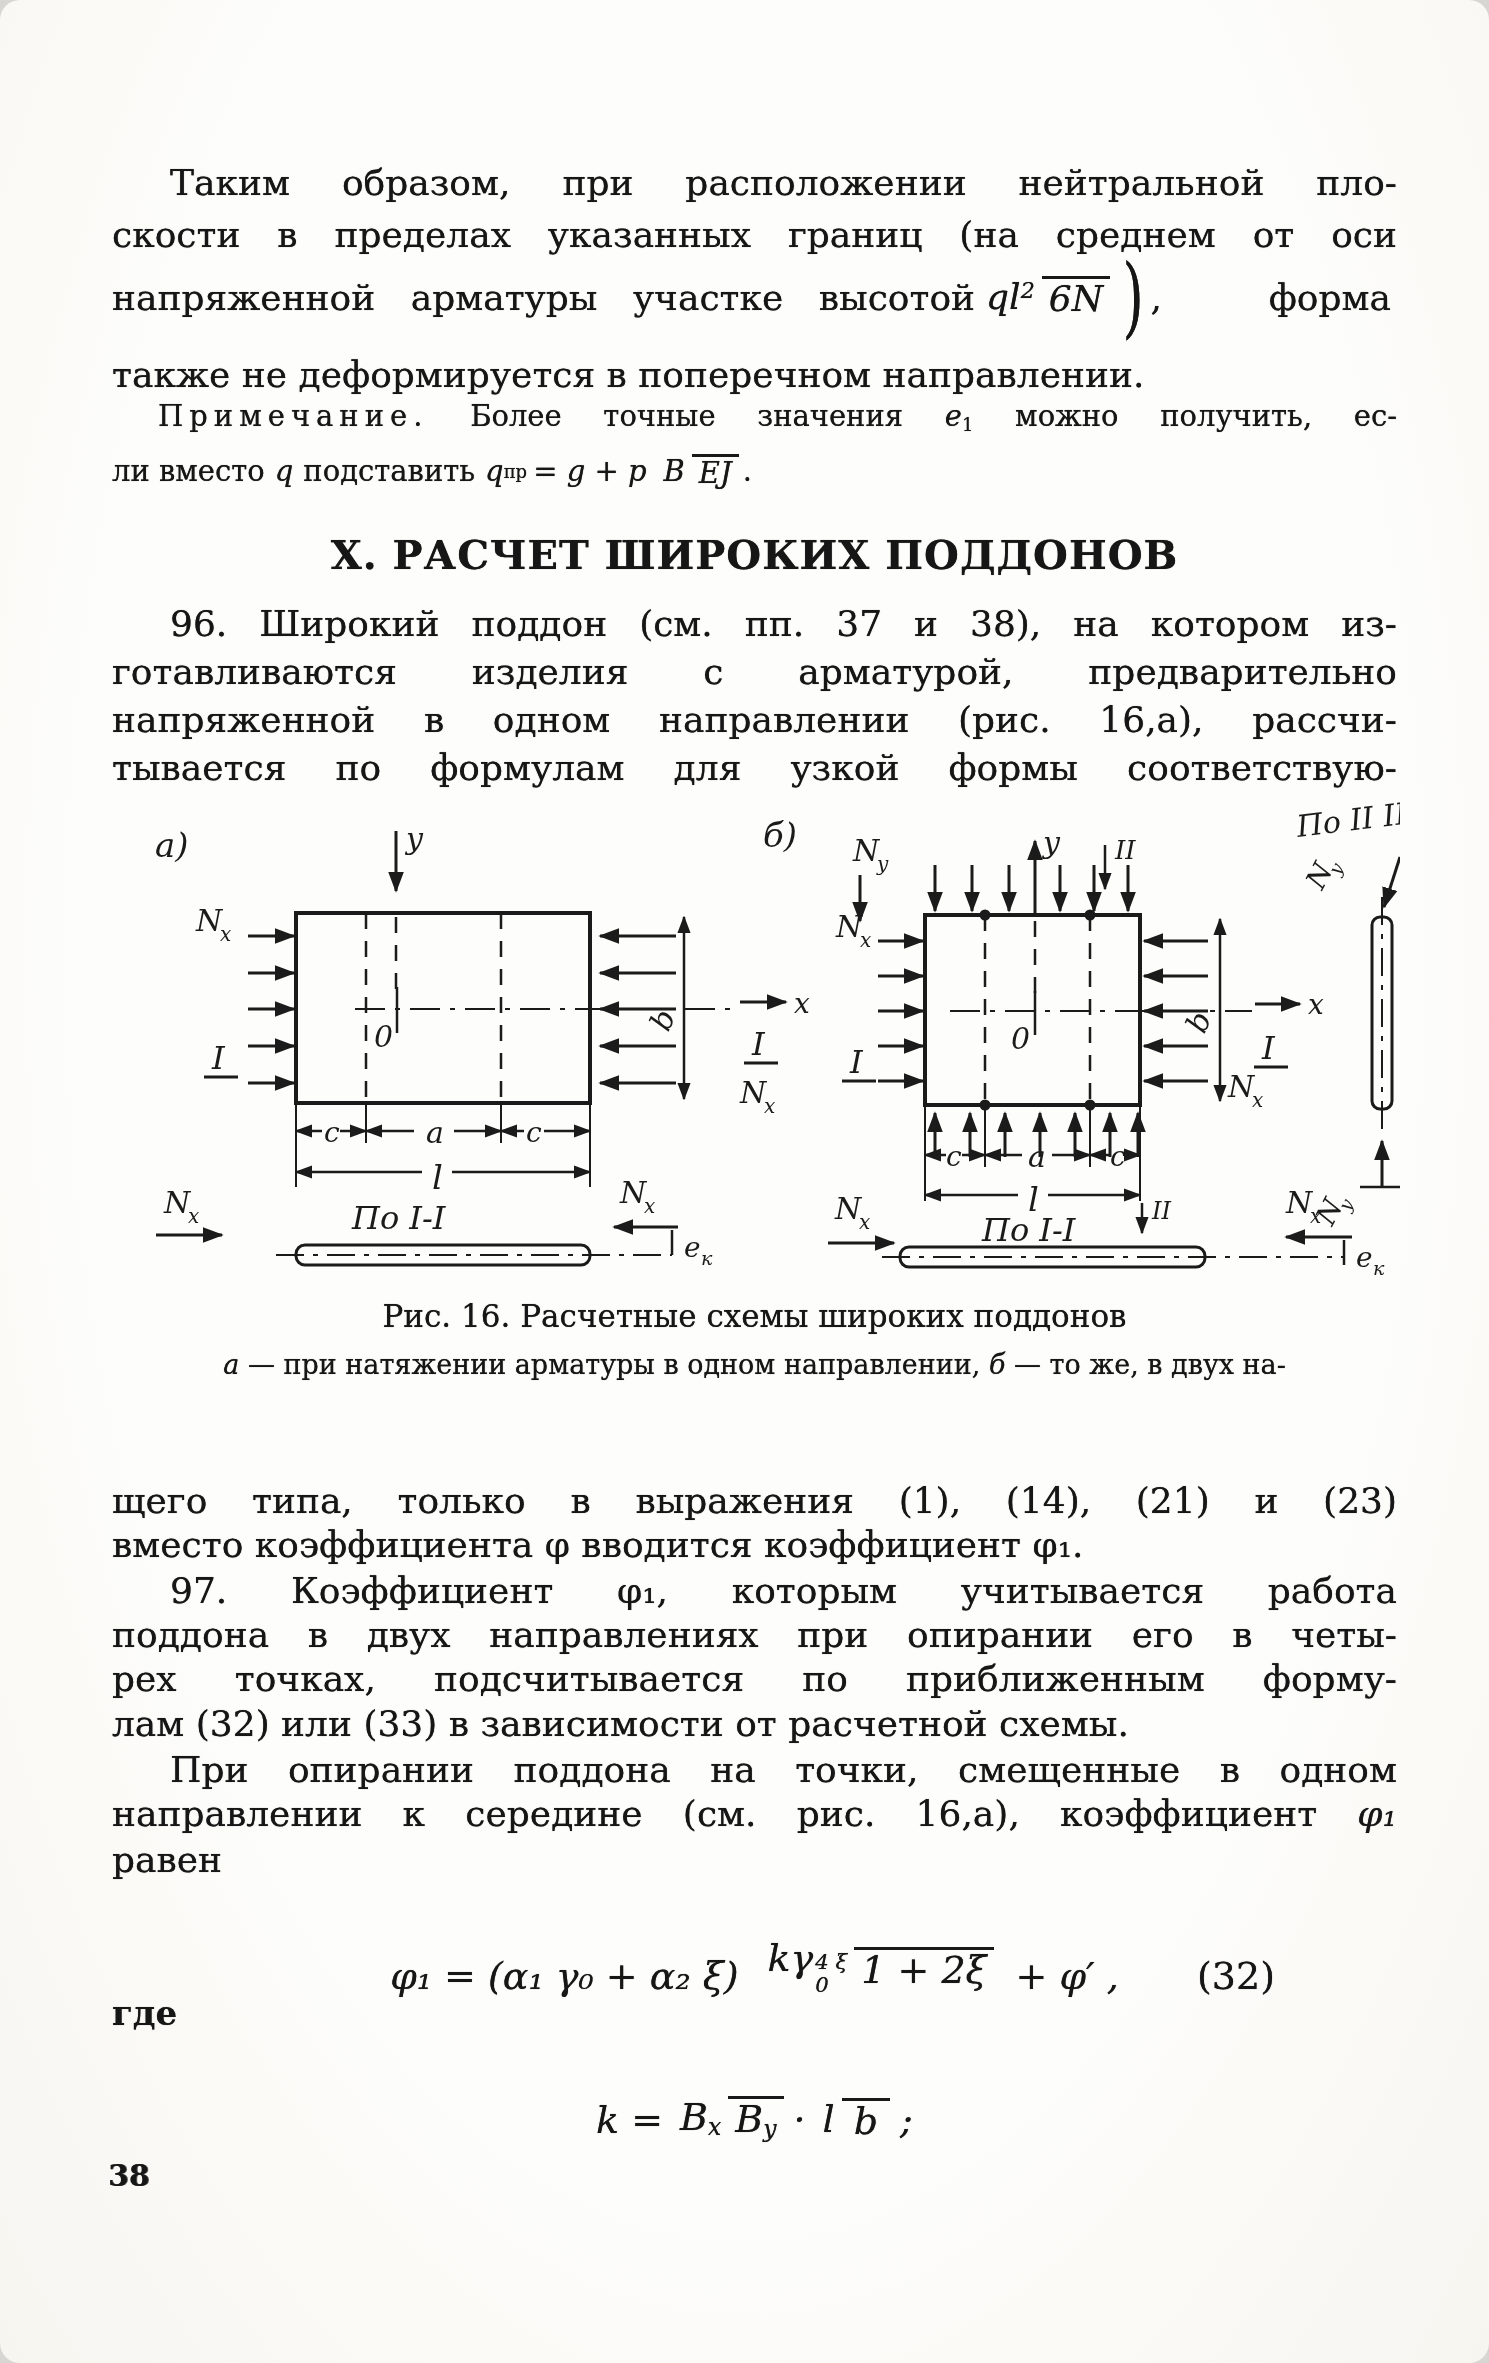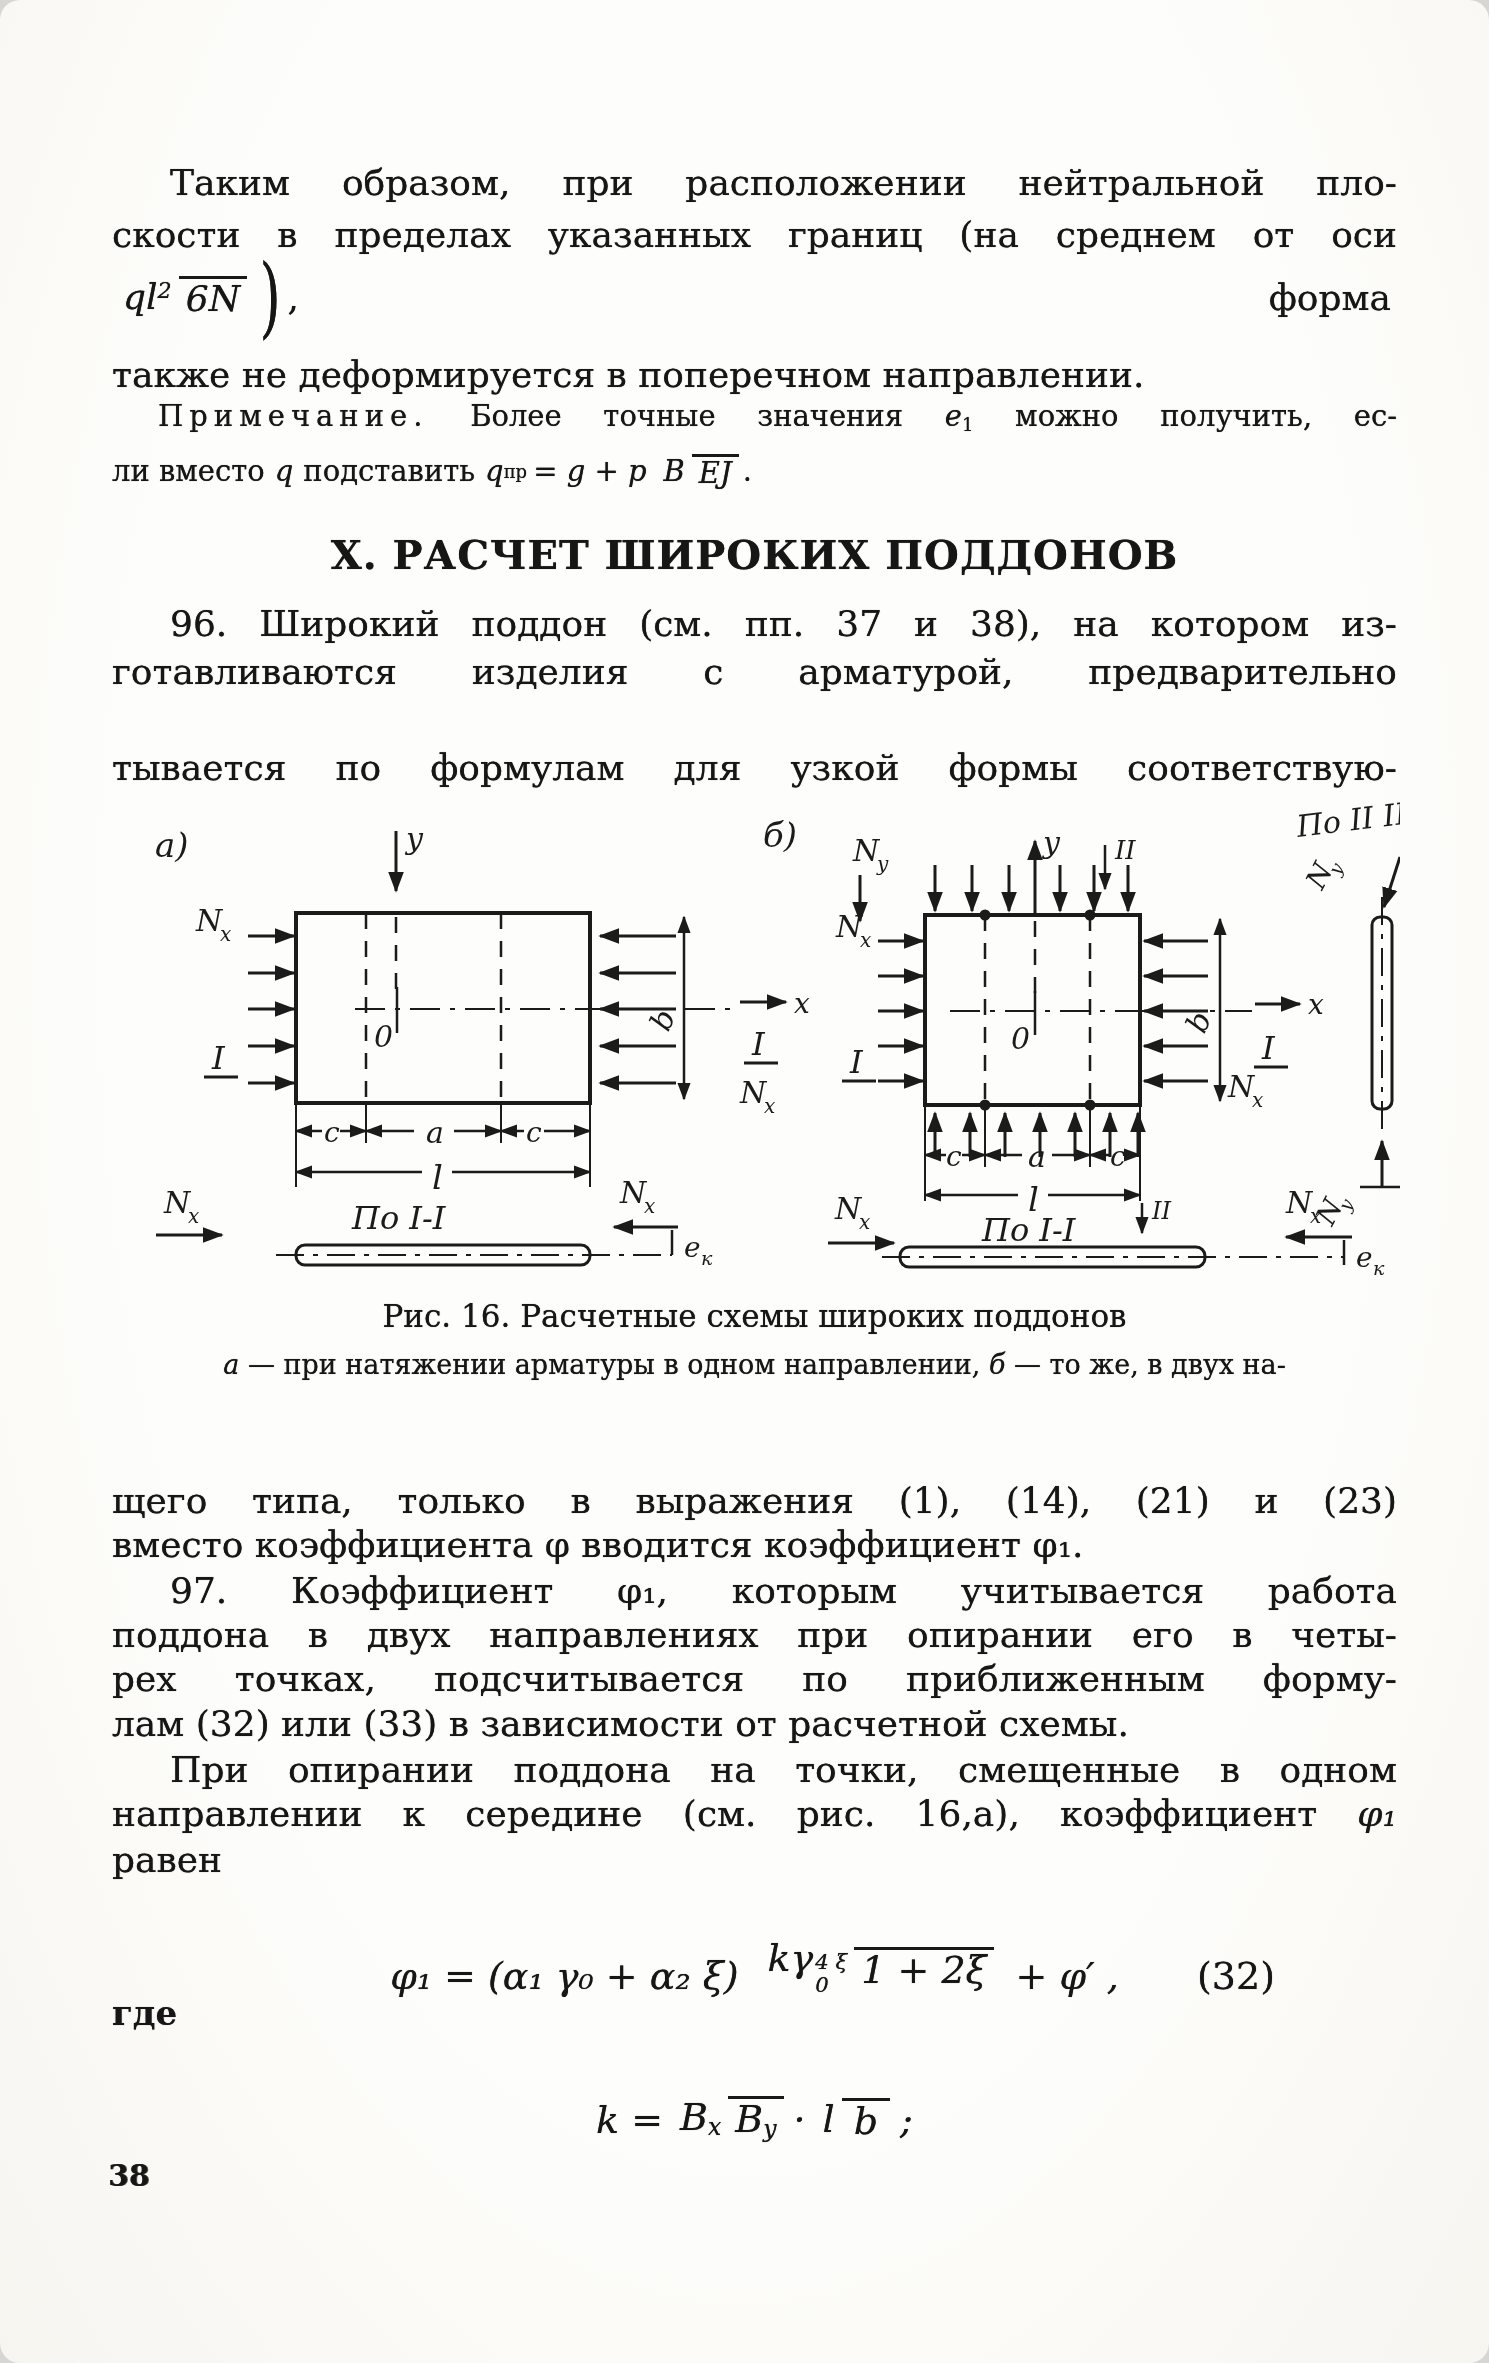--- a/index.html
+++ b/index.html
@@ -42,20 +42,21 @@
   svg text{font-family:"DejaVu Serif","Liberation Serif",serif;fill:#1b1b1b;}
 </style>
 </head>
 <body>
 
 <div class="page">
 
   <div class="line just ind" style="top:160px">Таким образом, при расположении нейтральной пло-</div>
   <div class="line just" style="top:212px">скости в пределах указанных границ (на среднем от оси</div>
   <div class="flexline" style="top:238px;height:118px">
+    <span class="stretch1">напряженной арматуры участке высотой</span>
     <span class="ifr">
       <span class="fn"><span>ql</span><span class="sp">2</span></span>
       <span class="fd">6N</span>
     </span>
     <span class="bigp">)</span>
     <span>,</span>
     <span class="pushright">форма</span>
   </div>
   <div class="line" style="top:352px">также не деформируется в поперечном направлении.</div>
 
@@ -76,20 +77,21 @@
       <span class="fn">B</span>
       <span class="fd">EJ</span>
     </span>
     <span>.</span>
   </div>
 
   <div class="line bold center" style="top:530px;font-size:40px;letter-spacing:1px">X. РАСЧЕТ ШИРОКИХ ПОДДОНОВ</div>
 
   <div class="line just ind" style="top:601px">96. Широкий поддон (см. пп. 37 и 38), на котором из-</div>
   <div class="line just" style="top:649px">готавливаются изделия с арматурой, предварительно</div>
+  <div class="line just" style="top:697px">напряженной в одном направлении (рис. 16,а), рассчи-</div>
   <div class="line just" style="top:745px">тывается по формулам для узкой формы соответствую-</div>
 
   <svg style="position:absolute;left:100px;top:795px" width="1300" height="500" viewBox="0 0 1300 500">
     <defs>
       <marker id="ah" viewBox="0 0 12 9" refX="11" refY="4.5" markerWidth="7" markerHeight="5.6" orient="auto-start-reverse" markerUnits="strokeWidth">
         <path d="M0,0 L12,4.5 L0,9 z" fill="#1b1b1b"></path>
       </marker>
     </defs>
 
     <text x="55" y="62" font-size="34" font-style="italic">а)</text>

